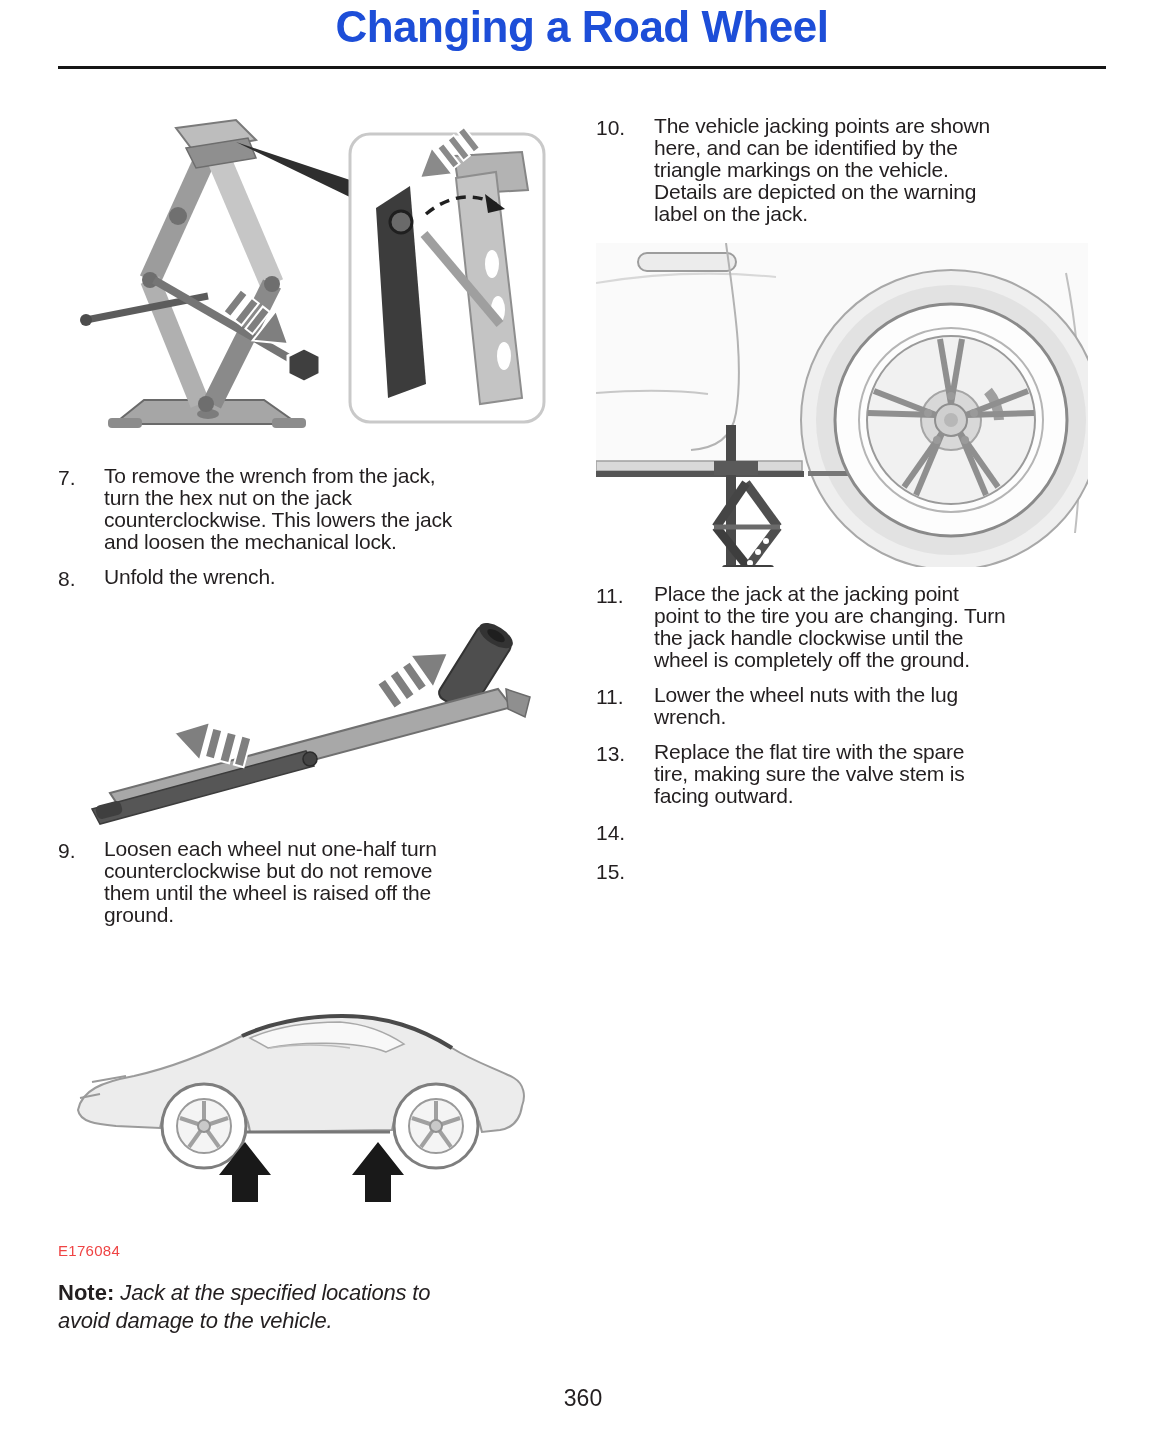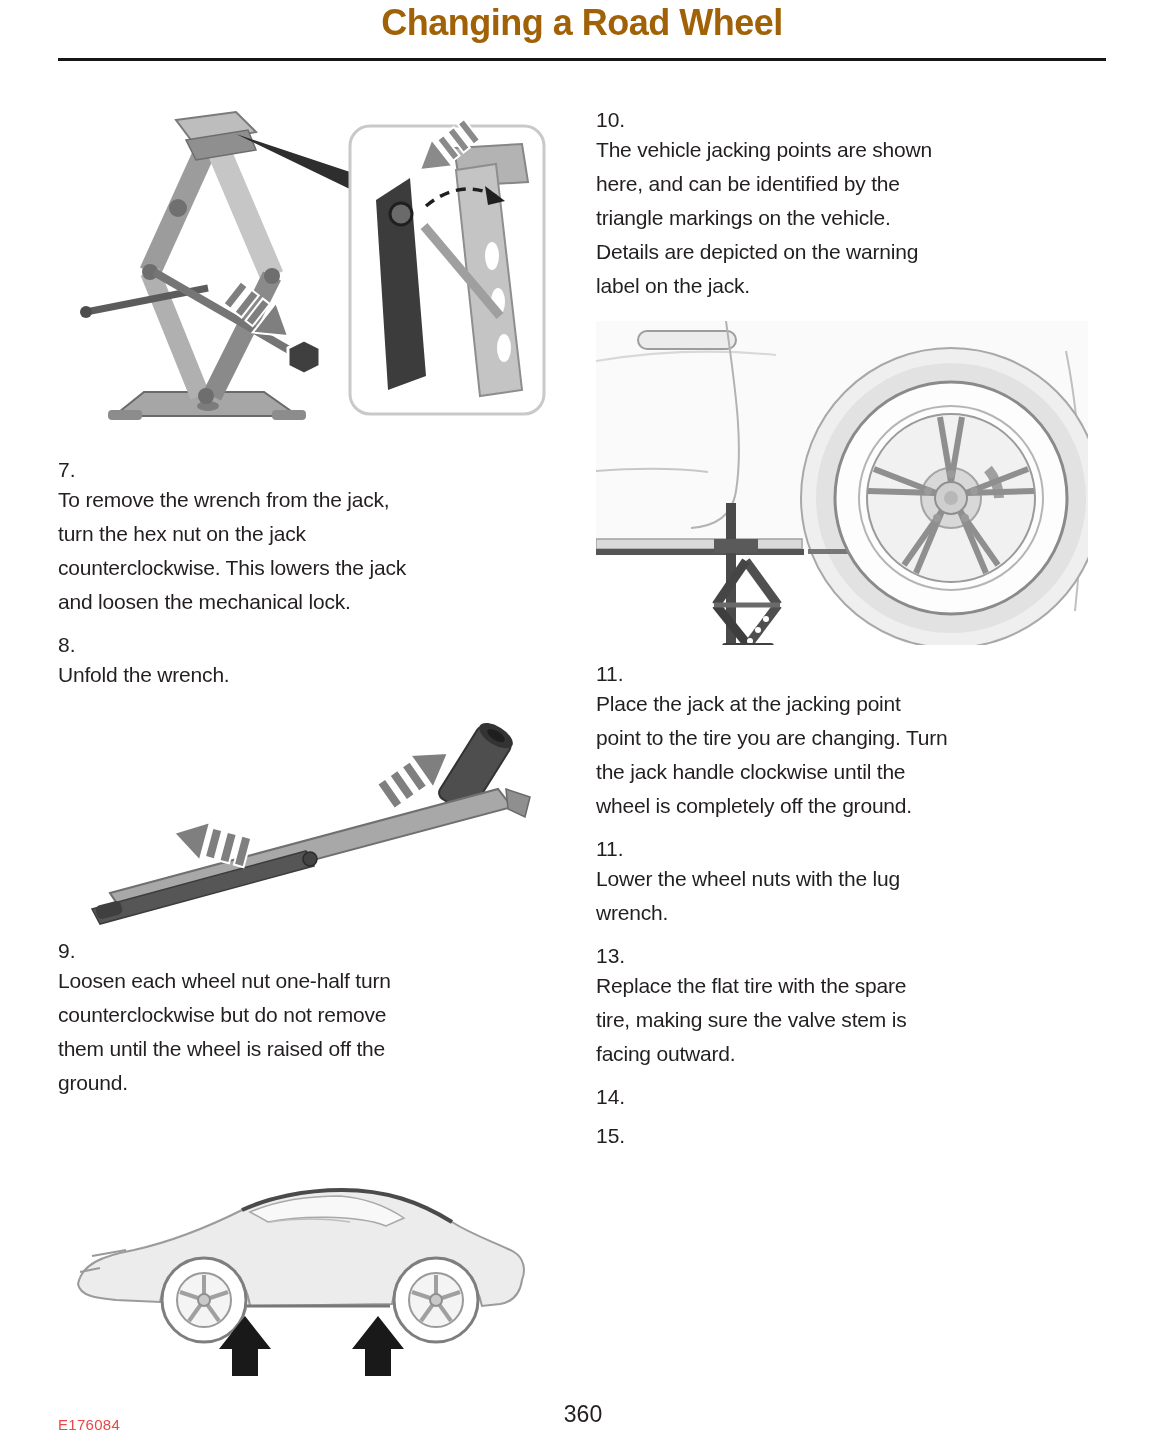--- a/index.html
+++ b/index.html
@@ -3,44 +3,44 @@
 <meta charset="utf-8">
 <style>
   * { margin:0; padding:0; box-sizing:border-box; }
   html,body { background:#ffffff; }
   body {
     width:1166px; height:1442px; position:relative; overflow:hidden;
     font-family:"Liberation Sans", sans-serif; color:#231f20;
   }
   .page { padding:0 60px 0 58px; position:relative; height:100%; }
   .title {
-    text-align:center; font-size:36px; font-weight:bold; letter-spacing:-0.5px;
-    padding-top:2px; color:#a16207;
+    text-align:center; font-size:44px; font-weight:bold; letter-spacing:-0.5px;
+    padding-top:2px; color:#1d4ed8;
   }
   .rule { border-bottom:3px solid #161616; margin-top:14px; }
   .columns { display:flex; gap:46px; }
   .col { width:492px; }
-  .step { display:flex; align-items:flex-start; margin-bottom:13px;flex-direction:column; }
+  .step { display:flex; align-items:flex-start; margin-bottom:13px; }
   .step .num { flex:none; width:46px; font-size:21px; line-height:26px; }
   .col-right .step .num { width:58px; }
-  .step .text { flex:1; font-size:21px; line-height:34px; white-space:pre-line; letter-spacing:-0.2px; }
+  .step .text { flex:1; font-size:21px; line-height:22px; white-space:pre-line; letter-spacing:-0.2px; }
   .fig { width:100%; display:block; }
   .fig-jack   { height:326px; margin-top:43px; }
   .steps-left-top { margin-top:27px; }
   .fig-wrench { height:220px; margin-top:13px; }
   .step-9 { margin-top:13px; }
   .fig-car    { height:248px; margin-top:44px; }
   .figure-code { margin-top:24px; font-size:15px; color:#ef4444; letter-spacing:0.3px; }
   .note { margin-top:20px; font-size:22px; line-height:28px; }
   .note .note-label { font-weight:bold; font-style:normal; }
   .note .note-text { font-style:italic; white-space:pre-line; letter-spacing:-0.2px; }
   .step-10 { margin-top:46px; }
   .fig-wheel { height:324px; margin:18px 0 16px 0; }
   .page-number {
-    position:absolute; bottom:14px; left:0; right:0;
+    position:absolute; bottom:30px; left:0; right:0;
     text-align:center; font-size:23px; color:#231f20;
   }
   svg { width:100%; height:100%; }
 </style>
 </head>
 <body>
 
 <div class="page">
 
   <div class="title">Changing a Road Wheel</div>
@@ -209,20 +209,25 @@
             </g>
             <circle cx="378" cy="156" r="6" fill="#c9c9c9" stroke="#909090" stroke-width="2"></circle>
           </g>
           <polygon points="187,172 161,205 174,205 174,232 200,232 200,205 213,205" fill="#191919"></polygon>
           <polygon points="320,172 294,205 307,205 307,232 333,232 333,205 346,205" fill="#191919"></polygon>
         </svg>
       </div>
 
       <div class="figure-code">E176084</div>
 
+      <div class="note">
+        <span class="note-label">Note:</span>
+        <span class="note-text">Jack at the specified locations to
+avoid damage to the vehicle.</span>
+      </div>
     </div>
 
     <div class="col col-right">
 
       <div class="step step-10">
         <span class="num">10.</span>
         <span class="text">The vehicle jacking points are shown
 here, and can be identified by the
 triangle markings on the vehicle.
 Details are depicted on the warning

